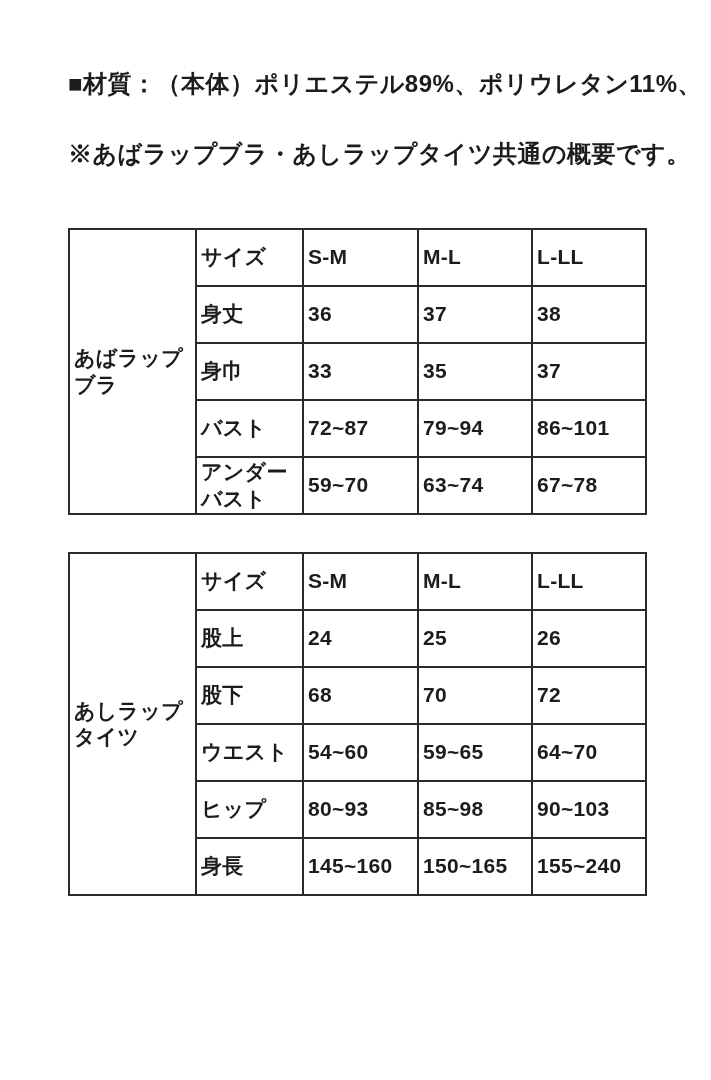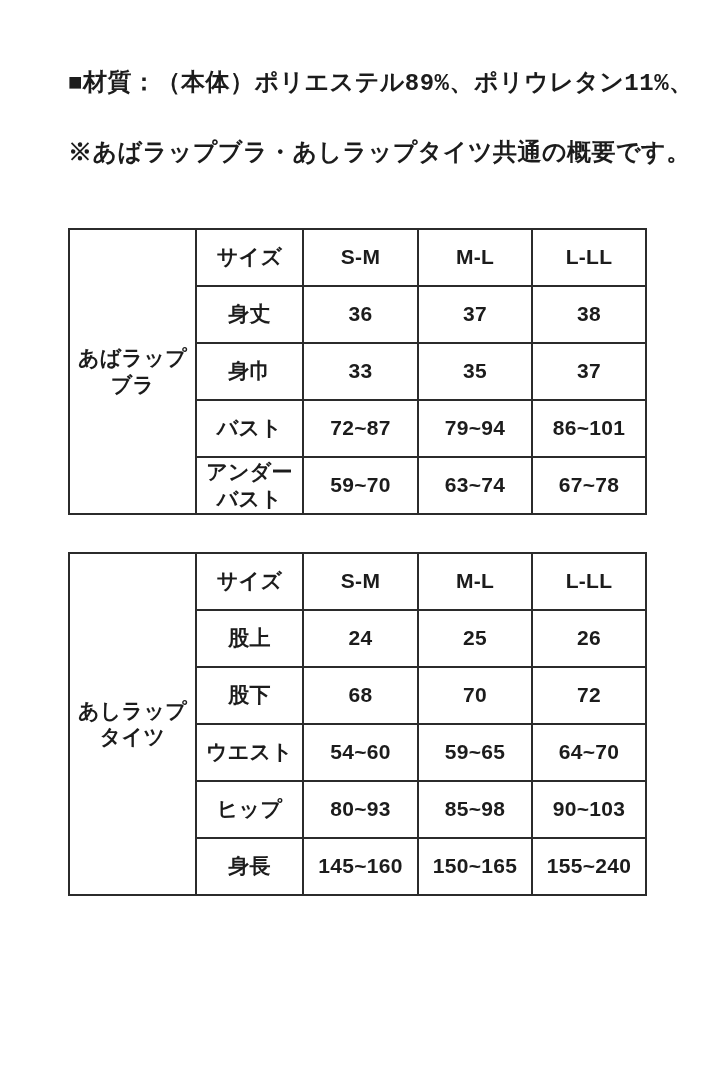--- a/index.html
+++ b/index.html
@@ -12,36 +12,35 @@
   }
   .page { width: 711px; height: 1080px; overflow: hidden; background: #ffffff; }
 
   .info { margin: 62px 30px 0 68px; }
   .info-line {
     font-size: 24px;
     line-height: 44px;
     font-weight: 600;
     white-space: nowrap;
     letter-spacing: 0.5px;
-    font-family: Liberation Mono, monospace;
   }
   .note { margin-top: 26px; }
 
   table.size-table {
     border-collapse: collapse;
     table-layout: fixed;
     width: 577px;
     margin-left: 68px;
   }
   .table-bra    { margin-top: 52px; }
   .table-tights { margin-top: 37px; }
 
   table.size-table td {
     border: 2px solid #2b2b2b;
-    text-align: center;
+    text-align: left;
     vertical-align: middle;
     font-size: 21px;
     font-weight: 600;
     height: 57px;
     line-height: 1.25;
     padding: 0 4px;
     white-space: pre-line;
     letter-spacing: 0.3px;
   }
   col.c0 { width: 127px; }

